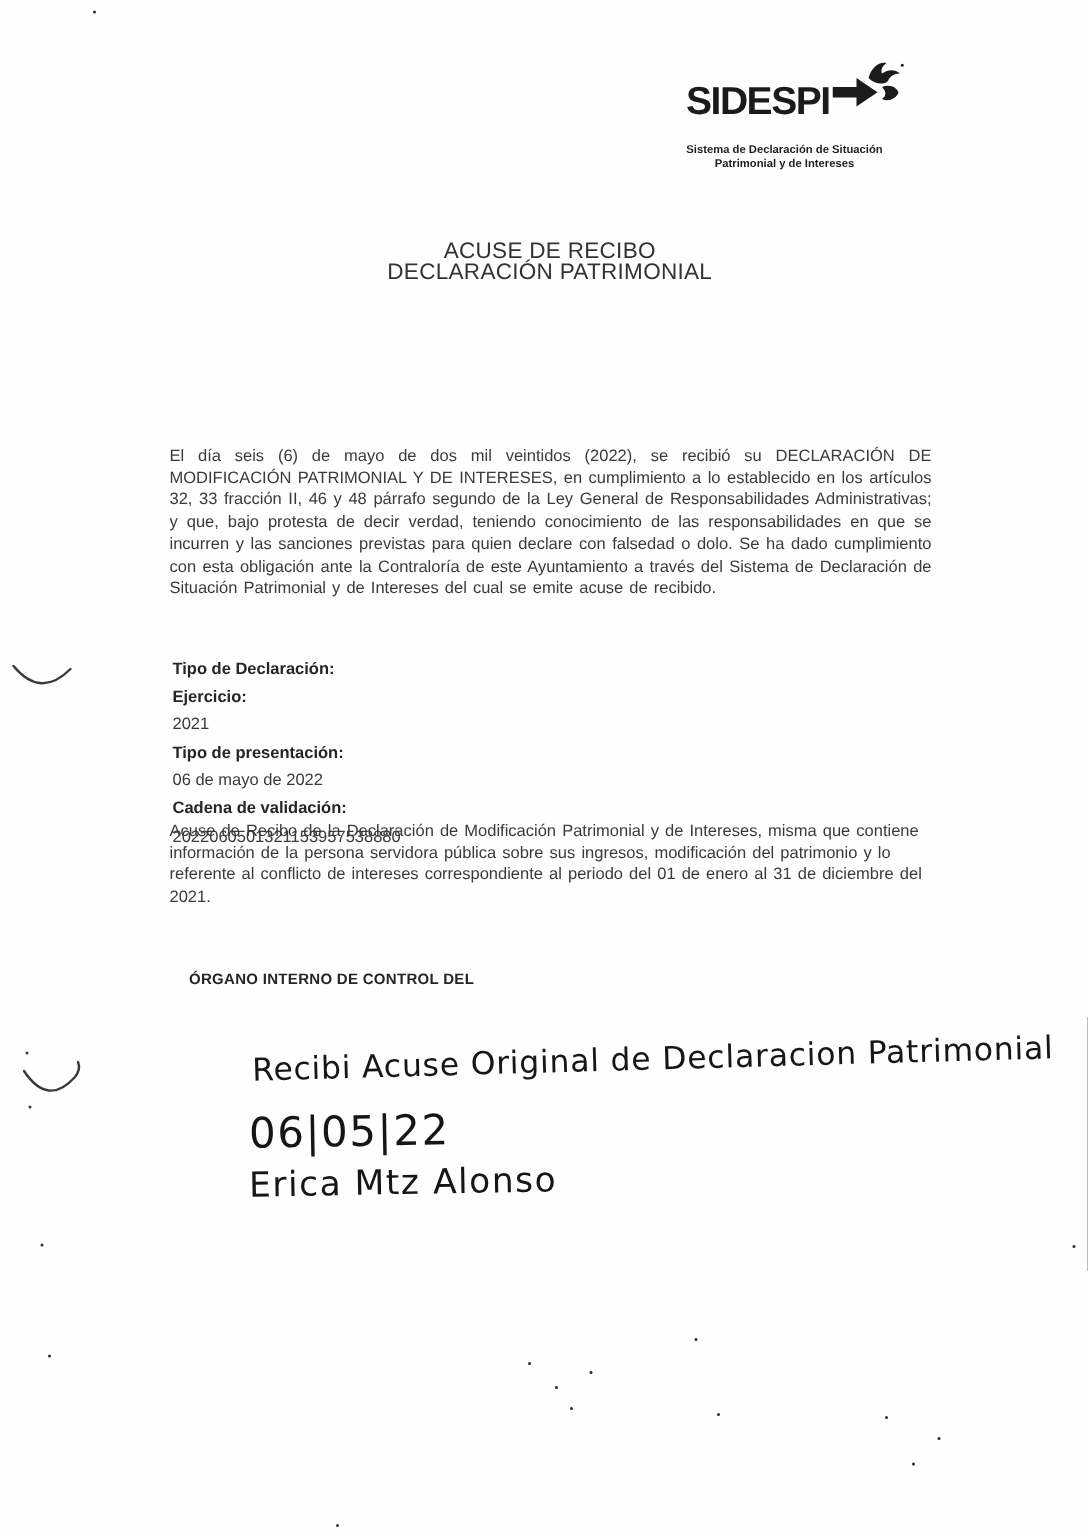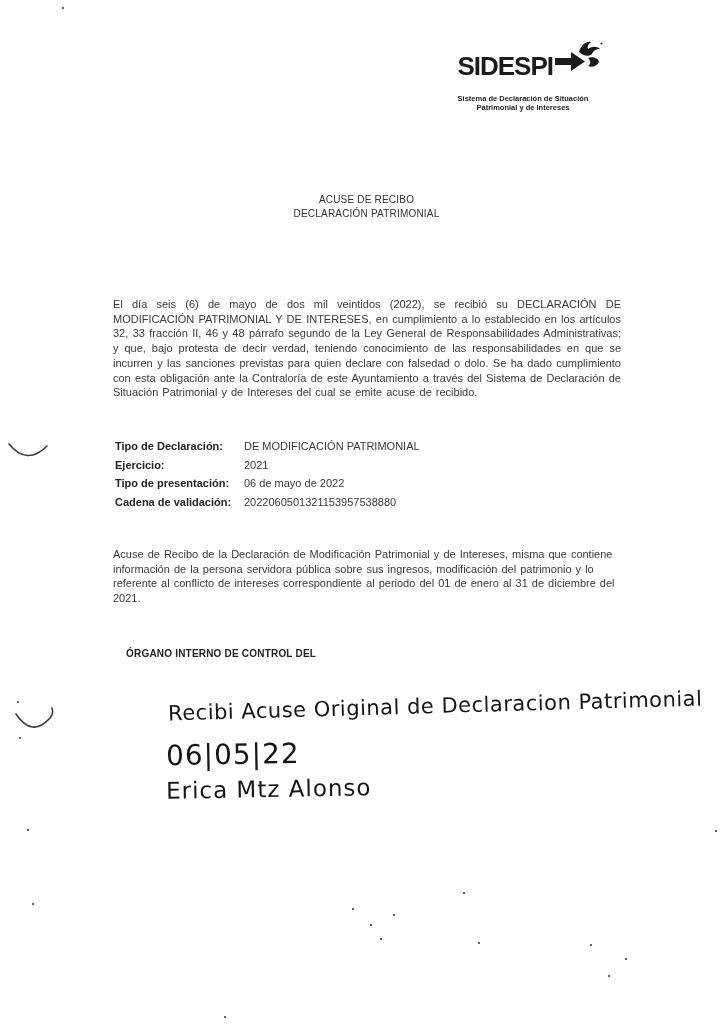--- a/index.html
+++ b/index.html
@@ -45,25 +45,24 @@
     line-height: 1.25;
   }
 
   
   .doc-title {
     position: absolute;
     top: 161px;
     left: 113px;
     width: 507px;
     text-align: center;
-    font-size: 10px;
+    font-size: 15px;
     line-height: 13.5px;
     color: #333;
     letter-spacing: .2px;
-    margin-top: 32px;
   }
 
   
   .declarant {
     position: absolute;
     top: 256px;
     left: 114px;
     font-size: 11px;
     font-weight: bold;
     line-height: 14.5px;
@@ -85,21 +84,21 @@
 
   
   .fields {
     position: absolute;
     top: 437px;
     left: 115px;
     width: 430px;
     font-size: 11px;
     color: #333;
   }
-  .field-row { display: flex; line-height: 18.6px; }
+  .field-row { display: flex; line-height: 18.6px; flex-direction: column; }
   .field-label { width: 129px; font-weight: bold; color: #252525; flex-shrink: 0; }
   .field-value { color: #3a3a3a; }
 
   
   .org-heading {
     position: absolute;
     top: 648px;
     left: 114px;
     font-size: 10px;
     font-weight: bold;
@@ -175,21 +174,20 @@
     <div>ACUSE DE RECIBO</div>
     <div>DECLARACIÓN PATRIMONIAL</div>
   </div>
 
 
   <p class="para para-1">El día seis (6) de mayo de dos mil veintidos (2022), se recibió su DECLARACIÓN DE MODIFICACIÓN PATRIMONIAL Y DE INTERESES, en cumplimiento a lo establecido en los artículos 32, 33 fracción II, 46 y 48 párrafo segundo de la Ley General de Responsabilidades Administrativas; y que, bajo protesta de decir verdad, teniendo conocimiento de las responsabilidades en que se incurren y las sanciones previstas para quien declare con falsedad o dolo. Se ha dado cumplimiento con esta obligación ante la Contraloría de este Ayuntamiento a través del Sistema de Declaración de Situación Patrimonial y de Intereses del cual se emite acuse de recibido.</p>
 
   <div class="fields">
     <div class="field-row">
       <span class="field-label">Tipo de Declaración:</span>
-      <span class="field-value">DE MODIFICACIÓN PATRIMONIAL</span>
     </div>
     <div class="field-row">
       <span class="field-label">Ejercicio:</span>
       <span class="field-value">2021</span>
     </div>
     <div class="field-row">
       <span class="field-label">Tipo de presentación:</span>
       <span class="field-value">06 de mayo de 2022</span>
     </div>
     <div class="field-row">

